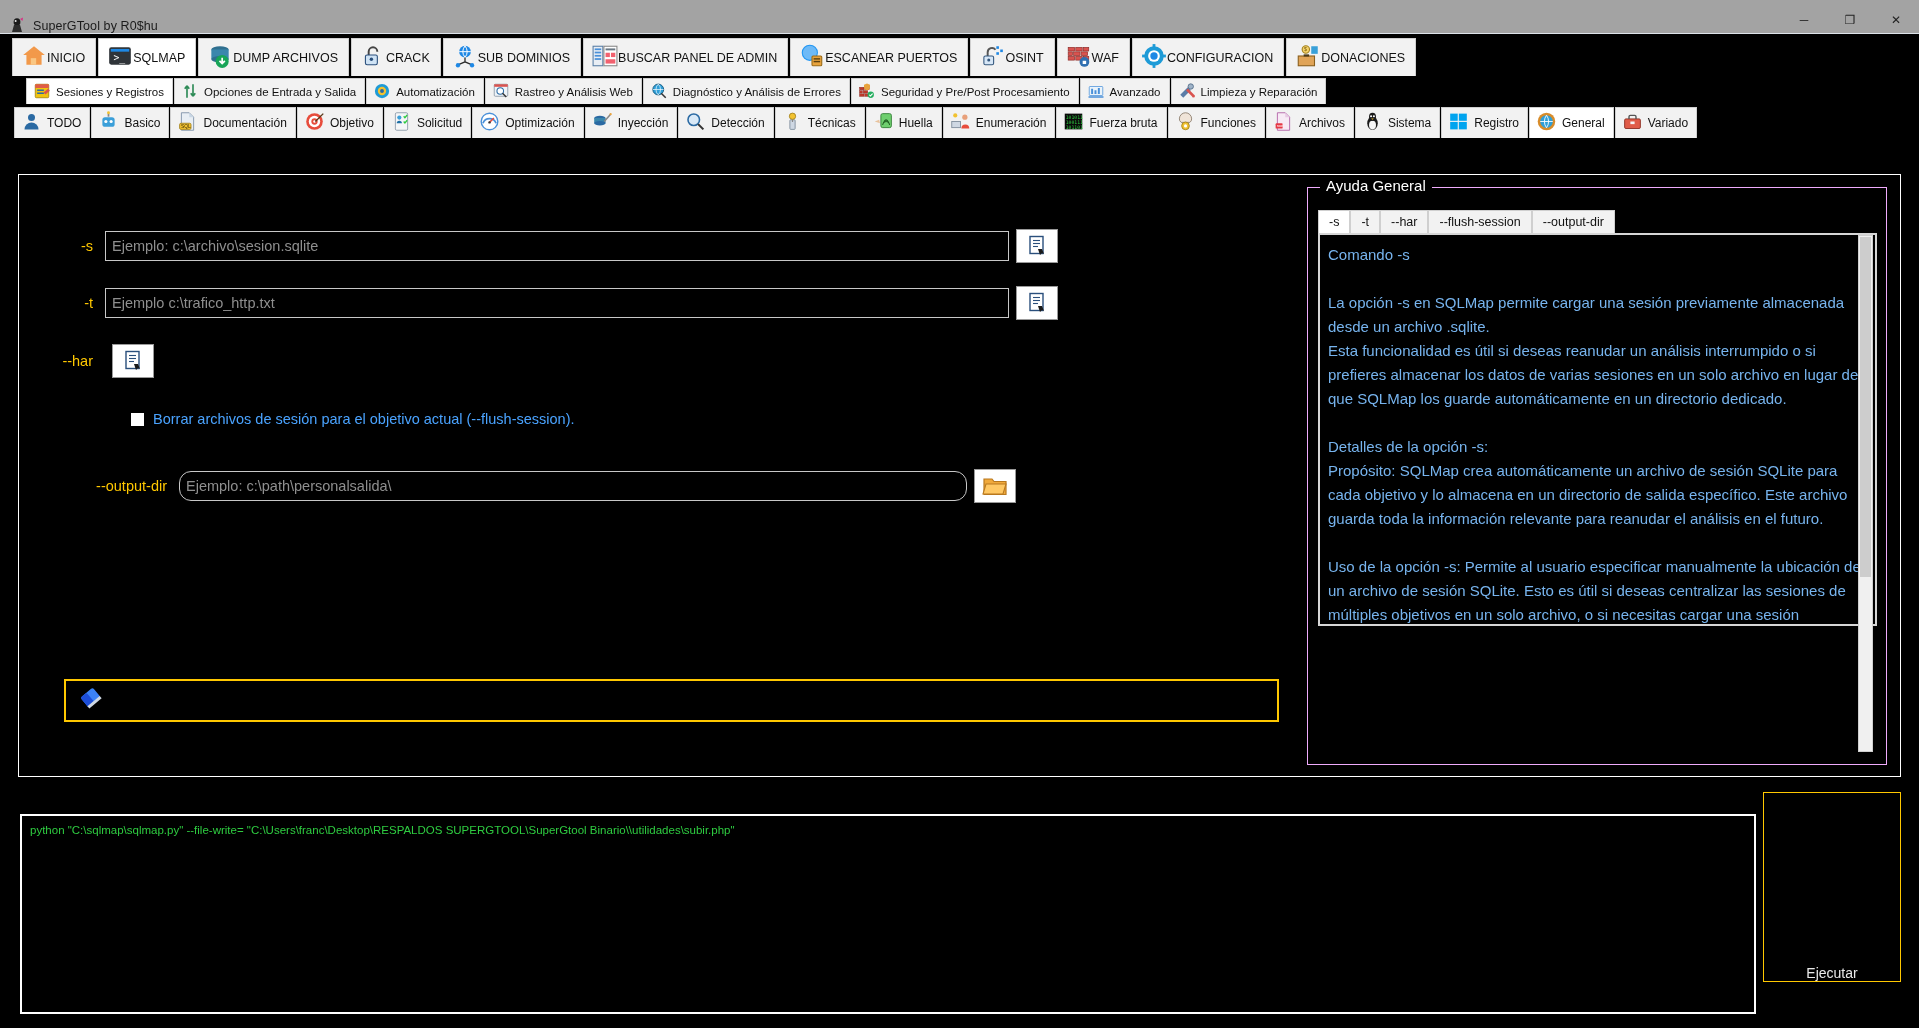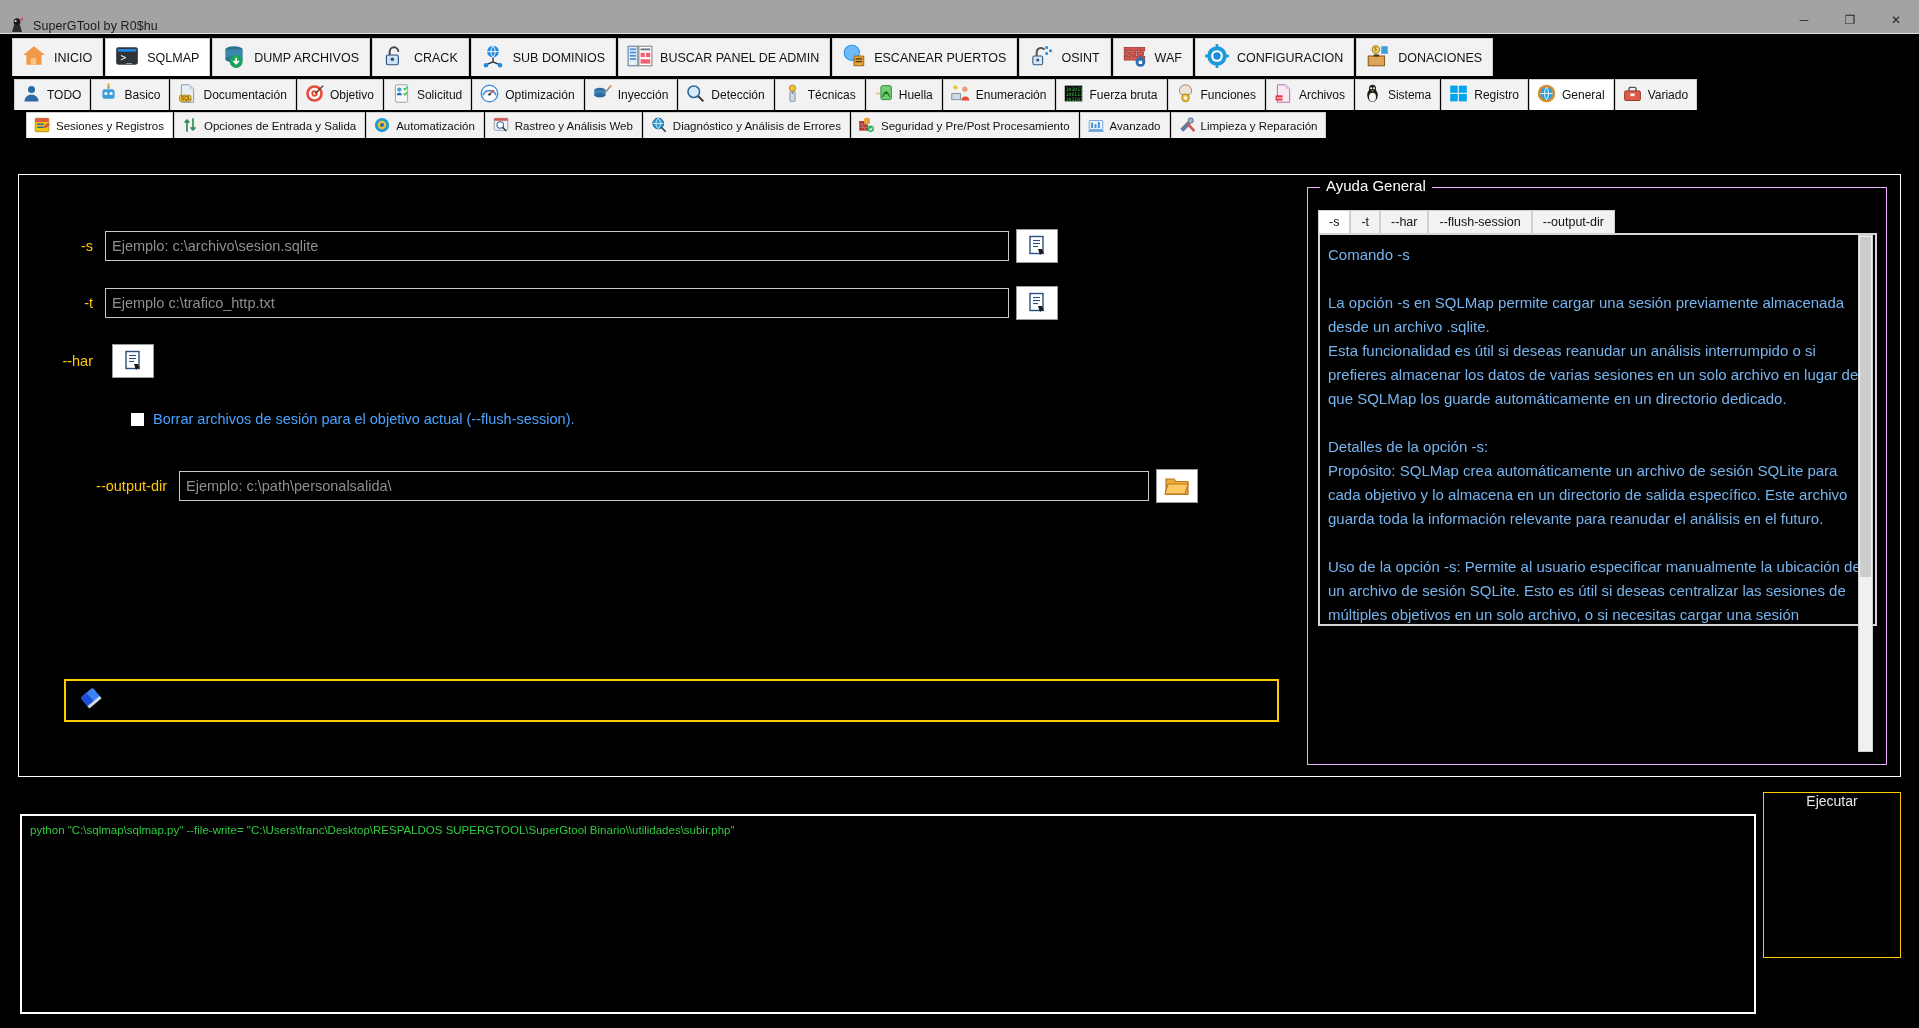--- a/index.html
+++ b/index.html
@@ -29,21 +29,21 @@
 
   
   #ribbon1 {
     height: 42px; background: #000;
     display: flex; align-items: flex-end;
     padding-left: 12px;
   }
   .r1tab {
     height: 38px; min-width: 0;
     background: #f2f2f2; border: 1px solid #cfcfcf; border-bottom: none;
-    display: flex; align-items: center; gap: 7px;
+    display: flex; align-items: center; 
     padding: 0 10px 0 8px; margin-right: 2px;
     font-size: 12.5px; color: #111; white-space: nowrap;
   }
   .r1tab.active { background: #ffffff; }
 
   
   #ribbon2 {
     height: 34px; background: #000;
     display: flex; align-items: flex-end;
     padding-left: 14px;
@@ -194,23 +194,23 @@
     width: 1736px; height: 200px;
     background: #000; border: 2px solid #ffffff;
     padding: 6px 8px; overflow: hidden;
   }
   #console .cmd {
     color: #2ecc40; font-size: 11.5px; line-height: 16px;
     word-break: break-all; font-family: "Liberation Sans", sans-serif;
   }
   #ejecutar {
     position: absolute; left: 1763px; top: 758px;
-    width: 138px; height: 166px;
+    width: 138px; height: 190px;
     background: #000; border: 1px solid #ffc800;
-    display: flex; align-items: flex-start; justify-content: center;
+    display: flex; align-items: flex-end; justify-content: center;
     color: #e9e9e9; font-size: 14px;
   }
 
   .ico { display: inline-block; flex: 0 0 auto; }
 </style>
 </head>
 <body>
 
 <div id="titlebar">
   <span class="tb-icon">
@@ -347,186 +347,20 @@
             <rect x="3" y="12" width="15" height="9" fill="#e0a458" stroke="#8a5f1c"></rect>
             <rect x="8" y="10.5" width="5" height="2" fill="#4a3a1a"></rect>
             <circle cx="10" cy="6" r="3.4" fill="#f5d26b" stroke="#a3821f"></circle>
             <text x="8.4" y="7.6" font-size="5" fill="#7a5f10">$</text>
             <rect x="15" y="3" width="6" height="7" fill="#39a0d8"></rect>
           </svg></span>
         <span>DONACIONES</span>
       </div>
     </div>
 
-  <div id="ribbon2">
-      <div class="r2tab">
-        <span class="ico"><svg width="21" height="21" viewBox="0 0 24 24">
-            <circle cx="12" cy="7.5" r="4" fill="#2b6aa3"></circle>
-            <path d="M4 21 a8 8 0 0 1 16 0 z" fill="#2b6aa3"></path>
-          </svg></span>
-        <span>TODO</span>
-      </div>
-      <div class="r2tab">
-        <span class="ico"><svg width="21" height="21" viewBox="0 0 24 24">
-            <rect x="5" y="7" width="14" height="11" rx="3" fill="#3b9fd9"></rect>
-            <circle cx="9" cy="12" r="1.8" fill="#fff"></circle>
-            <circle cx="15" cy="12" r="1.8" fill="#fff"></circle>
-            <rect x="11" y="2.5" width="2" height="4" fill="#888"></rect>
-            <circle cx="12" cy="2" r="1.6" fill="#f2c230"></circle>
-          </svg></span>
-        <span>Basico</span>
-      </div>
-      <div class="r2tab">
-        <span class="ico"><svg width="21" height="21" viewBox="0 0 24 24">
-            <path d="M5 2 h9 l5 5 v15 h-14 z" fill="#e8eef4" stroke="#7a8fa6"></path>
-            <path d="M14 2 v5 h5" fill="#c8d6e4"></path>
-            <rect x="3" y="14" width="13" height="7" rx="1.5" fill="#f2c230" stroke="#a3821f"></rect>
-            <text x="4.6" y="19.4" font-size="5.6" fill="#3a2d06" font-family="sans-serif">SQL</text>
-          </svg></span>
-        <span>Documentación</span>
-      </div>
-      <div class="r2tab">
-        <span class="ico"><svg width="21" height="21" viewBox="0 0 24 24">
-            <circle cx="12" cy="12" r="9.5" fill="#e74c3c"></circle>
-            <circle cx="12" cy="12" r="6.5" fill="#fff"></circle>
-            <circle cx="12" cy="12" r="3.6" fill="#e74c3c"></circle>
-            <circle cx="12" cy="12" r="1.4" fill="#fff"></circle>
-            <path d="M13 12 L22 3" stroke="#5a3a1a" stroke-width="1.6"></path>
-          </svg></span>
-        <span>Objetivo</span>
-      </div>
-      <div class="r2tab">
-        <span class="ico"><svg width="21" height="21" viewBox="0 0 24 24">
-            <rect x="5" y="2" width="14" height="20" rx="1.5" fill="#f5f6f8" stroke="#8a99a8"></rect>
-            <circle cx="9.5" cy="7.5" r="2.4" fill="#3b9fd9"></circle>
-            <path d="M6.5 14 a3 3 0 0 1 6 0 z" fill="#1d6fa5"></path>
-            <path d="M14.5 6 l1.4 1.6 l2.6 -3" stroke="#2ecc40" stroke-width="1.5" fill="none"></path>
-            <path d="M14.5 12 l1.4 1.6 l2.6 -3" stroke="#2ecc40" stroke-width="1.5" fill="none"></path>
-          </svg></span>
-        <span>Solicitud</span>
-      </div>
-      <div class="r2tab">
-        <span class="ico"><svg width="21" height="21" viewBox="0 0 24 24">
-            <circle cx="12" cy="12" r="9.5" fill="#fff" stroke="#4a90d9" stroke-width="1.6"></circle>
-            <path d="M4.5 14 a8 8 0 0 1 15 0" stroke="#4a90d9" stroke-width="2" fill="none"></path>
-            <path d="M12 13 L17 8" stroke="#e74c3c" stroke-width="1.8"></path>
-            <circle cx="12" cy="13" r="1.4" fill="#333"></circle>
-          </svg></span>
-        <span>Optimización</span>
-      </div>
-      <div class="r2tab">
-        <span class="ico"><svg width="21" height="21" viewBox="0 0 24 24">
-            <ellipse cx="9" cy="8" rx="6.5" ry="2.6" fill="#2b6aa3"></ellipse>
-            <rect x="2.5" y="8" width="13" height="6" fill="#3b87ad"></rect>
-            <ellipse cx="9" cy="14" rx="6.5" ry="2.6" fill="#2b6aa3"></ellipse>
-            <path d="M14 12 L21 4" stroke="#888" stroke-width="1.8"></path>
-            <circle cx="21.3" cy="3.6" r="1.3" fill="#e8a33d"></circle>
-          </svg></span>
-        <span>Inyección</span>
-      </div>
-      <div class="r2tab">
-        <span class="ico"><svg width="21" height="21" viewBox="0 0 24 24">
-            <circle cx="10" cy="10" r="6.6" fill="#d9e9f7" stroke="#2b6aa3" stroke-width="1.8"></circle>
-            <line x1="15" y1="15" x2="21" y2="21" stroke="#333" stroke-width="2.4"></line>
-          </svg></span>
-        <span>Detección</span>
-      </div>
-      <div class="r2tab">
-        <span class="ico"><svg width="21" height="21" viewBox="0 0 24 24">
-            <rect x="9" y="10" width="6" height="11" rx="1" fill="#cfd8e3" stroke="#7d8b9a"></rect>
-            <circle cx="12" cy="6" r="3.6" fill="#f2c230" stroke="#a3821f"></circle>
-            <path d="M12 9.6 v3" stroke="#888" stroke-width="1.4"></path>
-          </svg></span>
-        <span>Técnicas</span>
-      </div>
-      <div class="r2tab">
-        <span class="ico"><svg width="21" height="21" viewBox="0 0 24 24">
-            <rect x="9" y="3" width="12" height="16" rx="2" fill="#6fcf6f" stroke="#2f7d32"></rect>
-            <g stroke="#1e5c20" stroke-width="1.1" fill="none">
-              <path d="M12 14 a3 3 0 0 1 6 0"></path>
-              <path d="M11 16 a4 4 0 0 1 8 0"></path>
-              <path d="M13 12 a2 2 0 0 1 4 0"></path>
-            </g>
-            <path d="M2 12 l5 -2 l1 4 z" fill="#e8c39e"></path>
-          </svg></span>
-        <span>Huella</span>
-      </div>
-      <div class="r2tab">
-        <span class="ico"><svg width="21" height="21" viewBox="0 0 24 24">
-            <rect x="2" y="12" width="10" height="7" fill="#cfd8e3" stroke="#7d8b9a"></rect>
-            <circle cx="17" cy="7" r="3" fill="#e8a07a"></circle>
-            <path d="M13 20 a4.5 4.5 0 0 1 9 0 z" fill="#e74c3c"></path>
-            <circle cx="6" cy="5" r="2.4" fill="#f2c230"></circle>
-          </svg></span>
-        <span>Enumeración</span>
-      </div>
-      <div class="r2tab">
-        <span class="ico"><svg width="21" height="21" viewBox="0 0 24 24">
-            <rect x="2" y="3" width="20" height="18" fill="#0a0a0a"></rect>
-            <text x="3" y="9" font-size="5.5" fill="#2ecc40" font-family="monospace">101011</text>
-            <text x="3" y="15" font-size="5.5" fill="#2ecc40" font-family="monospace">100111</text>
-            <text x="3" y="20" font-size="5.5" fill="#2ecc40" font-family="monospace">101101</text>
-          </svg></span>
-        <span>Fuerza bruta</span>
-      </div>
-      <div class="r2tab">
-        <span class="ico"><svg width="21" height="21" viewBox="0 0 24 24">
-            <path d="M5 9 a5 5 0 0 1 14 0 a5 5 0 0 1 -2 4 h-10 a5 5 0 0 1 -2 -4" fill="#f0e4d8" stroke="#8a7b6c"></path>
-            <circle cx="12" cy="17" r="4.4" fill="#f2c230" stroke="#a3821f"></circle>
-            <circle cx="12" cy="17" r="1.8" fill="#fff"></circle>
-          </svg></span>
-        <span>Funciones</span>
-      </div>
-      <div class="r2tab">
-        <span class="ico"><svg width="21" height="21" viewBox="0 0 24 24">
-            <path d="M5 2 h9 l5 5 v15 h-14 z" fill="#f7eaf5" stroke="#b05fa5"></path>
-            <path d="M14 2 v5 h5" fill="#e8c8e4"></path>
-            <rect x="3" y="14" width="8" height="6" rx="1" fill="#e63946"></rect>
-            <text x="4.2" y="18.6" font-size="4.4" fill="#fff" font-family="sans-serif">root</text>
-          </svg></span>
-        <span>Archivos</span>
-      </div>
-      <div class="r2tab">
-        <span class="ico"><svg width="21" height="21" viewBox="0 0 24 24">
-            <ellipse cx="12" cy="14" rx="6" ry="7.5" fill="#1b1b1b"></ellipse>
-            <ellipse cx="12" cy="16" rx="4" ry="5" fill="#f7f7f7"></ellipse>
-            <ellipse cx="12" cy="6.5" rx="4" ry="4.5" fill="#1b1b1b"></ellipse>
-            <circle cx="10.4" cy="6" r="1.2" fill="#fff"></circle>
-            <circle cx="13.6" cy="6" r="1.2" fill="#fff"></circle>
-            <path d="M10.5 8.5 l1.5 1.6 l1.5 -1.6 z" fill="#f2c230"></path>
-          </svg></span>
-        <span>Sistema</span>
-      </div>
-      <div class="r2tab">
-        <span class="ico"><svg width="21" height="21" viewBox="0 0 24 24">
-            <rect x="2.5" y="3" width="8.6" height="8.2" fill="#00a4ef"></rect>
-            <rect x="12.4" y="3" width="9.1" height="8.2" fill="#00a4ef"></rect>
-            <rect x="2.5" y="12.5" width="8.6" height="8.5" fill="#00a4ef"></rect>
-            <rect x="12.4" y="12.5" width="9.1" height="8.5" fill="#00a4ef"></rect>
-          </svg></span>
-        <span>Registro</span>
-      </div>
-      <div class="r2tab active">
-        <span class="ico"><svg width="21" height="21" viewBox="0 0 24 24">
-            <circle cx="12" cy="12" r="10" fill="#d88c2a"></circle>
-            <circle cx="12" cy="12" r="7.2" fill="#2f9fd8"></circle>
-            <path d="M4.8 12 h14.4 M12 4.8 a12 12 0 0 1 0 14.4 M12 4.8 a12 12 0 0 0 0 14.4" stroke="#fff" stroke-width="1" fill="none"></path>
-          </svg></span>
-        <span>General</span>
-      </div>
-      <div class="r2tab">
-        <span class="ico"><svg width="21" height="21" viewBox="0 0 24 24">
-            <rect x="3" y="9" width="18" height="11" rx="1.5" fill="#e05c48" stroke="#8a2b1f"></rect>
-            <path d="M8 9 V6.5 a1.5 1.5 0 0 1 1.5 -1.5 h5 a1.5 1.5 0 0 1 1.5 1.5 V9" fill="none" stroke="#555" stroke-width="1.6"></path>
-            <rect x="9.6" y="12" width="4.8" height="3" fill="#f5f5f5"></rect>
-          </svg></span>
-        <span>Variado</span>
-      </div>
-    </div>
-
   <div id="subtabs">
       <div class="s3tab active">
         <span class="ico"><svg width="18" height="18" viewBox="0 0 24 24">
             <rect x="3" y="3" width="18" height="18" rx="1.5" fill="#f1c40f" stroke="#9a7a08"></rect>
             <rect x="3" y="3" width="18" height="5" fill="#e05c48"></rect>
             <rect x="5.5" y="10" width="9" height="2" fill="#2b6aa3"></rect>
             <rect x="5.5" y="14" width="9" height="2" fill="#2b6aa3"></rect>
             <path d="M14 14 l6 -5 l2.5 2.5 l-6 5 z" fill="#d9534f"></path>
           </svg></span>
         <span>Sesiones y Registros</span>
@@ -593,20 +427,186 @@
         <span class="ico"><svg width="18" height="18" viewBox="0 0 24 24">
             <path d="M3 17 L13 7 l4 4 L7 21 z" fill="#5b7ca6"></path>
             <circle cx="17" cy="6" r="3.6" fill="#9fb3c8" stroke="#44607d"></circle>
             <path d="M20 18 L12 10" stroke="#d9534f" stroke-width="3.4"></path>
             <circle cx="20.6" cy="18.6" r="2" fill="#d9534f"></circle>
           </svg></span>
         <span>Limpieza y Reparación</span>
       </div>
     </div>
 
+  <div id="ribbon2">
+      <div class="r2tab">
+        <span class="ico"><svg width="21" height="21" viewBox="0 0 24 24">
+            <circle cx="12" cy="7.5" r="4" fill="#2b6aa3"></circle>
+            <path d="M4 21 a8 8 0 0 1 16 0 z" fill="#2b6aa3"></path>
+          </svg></span>
+        <span>TODO</span>
+      </div>
+      <div class="r2tab">
+        <span class="ico"><svg width="21" height="21" viewBox="0 0 24 24">
+            <rect x="5" y="7" width="14" height="11" rx="3" fill="#3b9fd9"></rect>
+            <circle cx="9" cy="12" r="1.8" fill="#fff"></circle>
+            <circle cx="15" cy="12" r="1.8" fill="#fff"></circle>
+            <rect x="11" y="2.5" width="2" height="4" fill="#888"></rect>
+            <circle cx="12" cy="2" r="1.6" fill="#f2c230"></circle>
+          </svg></span>
+        <span>Basico</span>
+      </div>
+      <div class="r2tab">
+        <span class="ico"><svg width="21" height="21" viewBox="0 0 24 24">
+            <path d="M5 2 h9 l5 5 v15 h-14 z" fill="#e8eef4" stroke="#7a8fa6"></path>
+            <path d="M14 2 v5 h5" fill="#c8d6e4"></path>
+            <rect x="3" y="14" width="13" height="7" rx="1.5" fill="#f2c230" stroke="#a3821f"></rect>
+            <text x="4.6" y="19.4" font-size="5.6" fill="#3a2d06" font-family="sans-serif">SQL</text>
+          </svg></span>
+        <span>Documentación</span>
+      </div>
+      <div class="r2tab">
+        <span class="ico"><svg width="21" height="21" viewBox="0 0 24 24">
+            <circle cx="12" cy="12" r="9.5" fill="#e74c3c"></circle>
+            <circle cx="12" cy="12" r="6.5" fill="#fff"></circle>
+            <circle cx="12" cy="12" r="3.6" fill="#e74c3c"></circle>
+            <circle cx="12" cy="12" r="1.4" fill="#fff"></circle>
+            <path d="M13 12 L22 3" stroke="#5a3a1a" stroke-width="1.6"></path>
+          </svg></span>
+        <span>Objetivo</span>
+      </div>
+      <div class="r2tab">
+        <span class="ico"><svg width="21" height="21" viewBox="0 0 24 24">
+            <rect x="5" y="2" width="14" height="20" rx="1.5" fill="#f5f6f8" stroke="#8a99a8"></rect>
+            <circle cx="9.5" cy="7.5" r="2.4" fill="#3b9fd9"></circle>
+            <path d="M6.5 14 a3 3 0 0 1 6 0 z" fill="#1d6fa5"></path>
+            <path d="M14.5 6 l1.4 1.6 l2.6 -3" stroke="#2ecc40" stroke-width="1.5" fill="none"></path>
+            <path d="M14.5 12 l1.4 1.6 l2.6 -3" stroke="#2ecc40" stroke-width="1.5" fill="none"></path>
+          </svg></span>
+        <span>Solicitud</span>
+      </div>
+      <div class="r2tab">
+        <span class="ico"><svg width="21" height="21" viewBox="0 0 24 24">
+            <circle cx="12" cy="12" r="9.5" fill="#fff" stroke="#4a90d9" stroke-width="1.6"></circle>
+            <path d="M4.5 14 a8 8 0 0 1 15 0" stroke="#4a90d9" stroke-width="2" fill="none"></path>
+            <path d="M12 13 L17 8" stroke="#e74c3c" stroke-width="1.8"></path>
+            <circle cx="12" cy="13" r="1.4" fill="#333"></circle>
+          </svg></span>
+        <span>Optimización</span>
+      </div>
+      <div class="r2tab">
+        <span class="ico"><svg width="21" height="21" viewBox="0 0 24 24">
+            <ellipse cx="9" cy="8" rx="6.5" ry="2.6" fill="#2b6aa3"></ellipse>
+            <rect x="2.5" y="8" width="13" height="6" fill="#3b87ad"></rect>
+            <ellipse cx="9" cy="14" rx="6.5" ry="2.6" fill="#2b6aa3"></ellipse>
+            <path d="M14 12 L21 4" stroke="#888" stroke-width="1.8"></path>
+            <circle cx="21.3" cy="3.6" r="1.3" fill="#e8a33d"></circle>
+          </svg></span>
+        <span>Inyección</span>
+      </div>
+      <div class="r2tab">
+        <span class="ico"><svg width="21" height="21" viewBox="0 0 24 24">
+            <circle cx="10" cy="10" r="6.6" fill="#d9e9f7" stroke="#2b6aa3" stroke-width="1.8"></circle>
+            <line x1="15" y1="15" x2="21" y2="21" stroke="#333" stroke-width="2.4"></line>
+          </svg></span>
+        <span>Detección</span>
+      </div>
+      <div class="r2tab">
+        <span class="ico"><svg width="21" height="21" viewBox="0 0 24 24">
+            <rect x="9" y="10" width="6" height="11" rx="1" fill="#cfd8e3" stroke="#7d8b9a"></rect>
+            <circle cx="12" cy="6" r="3.6" fill="#f2c230" stroke="#a3821f"></circle>
+            <path d="M12 9.6 v3" stroke="#888" stroke-width="1.4"></path>
+          </svg></span>
+        <span>Técnicas</span>
+      </div>
+      <div class="r2tab">
+        <span class="ico"><svg width="21" height="21" viewBox="0 0 24 24">
+            <rect x="9" y="3" width="12" height="16" rx="2" fill="#6fcf6f" stroke="#2f7d32"></rect>
+            <g stroke="#1e5c20" stroke-width="1.1" fill="none">
+              <path d="M12 14 a3 3 0 0 1 6 0"></path>
+              <path d="M11 16 a4 4 0 0 1 8 0"></path>
+              <path d="M13 12 a2 2 0 0 1 4 0"></path>
+            </g>
+            <path d="M2 12 l5 -2 l1 4 z" fill="#e8c39e"></path>
+          </svg></span>
+        <span>Huella</span>
+      </div>
+      <div class="r2tab">
+        <span class="ico"><svg width="21" height="21" viewBox="0 0 24 24">
+            <rect x="2" y="12" width="10" height="7" fill="#cfd8e3" stroke="#7d8b9a"></rect>
+            <circle cx="17" cy="7" r="3" fill="#e8a07a"></circle>
+            <path d="M13 20 a4.5 4.5 0 0 1 9 0 z" fill="#e74c3c"></path>
+            <circle cx="6" cy="5" r="2.4" fill="#f2c230"></circle>
+          </svg></span>
+        <span>Enumeración</span>
+      </div>
+      <div class="r2tab">
+        <span class="ico"><svg width="21" height="21" viewBox="0 0 24 24">
+            <rect x="2" y="3" width="20" height="18" fill="#0a0a0a"></rect>
+            <text x="3" y="9" font-size="5.5" fill="#2ecc40" font-family="monospace">101011</text>
+            <text x="3" y="15" font-size="5.5" fill="#2ecc40" font-family="monospace">100111</text>
+            <text x="3" y="20" font-size="5.5" fill="#2ecc40" font-family="monospace">101101</text>
+          </svg></span>
+        <span>Fuerza bruta</span>
+      </div>
+      <div class="r2tab">
+        <span class="ico"><svg width="21" height="21" viewBox="0 0 24 24">
+            <path d="M5 9 a5 5 0 0 1 14 0 a5 5 0 0 1 -2 4 h-10 a5 5 0 0 1 -2 -4" fill="#f0e4d8" stroke="#8a7b6c"></path>
+            <circle cx="12" cy="17" r="4.4" fill="#f2c230" stroke="#a3821f"></circle>
+            <circle cx="12" cy="17" r="1.8" fill="#fff"></circle>
+          </svg></span>
+        <span>Funciones</span>
+      </div>
+      <div class="r2tab">
+        <span class="ico"><svg width="21" height="21" viewBox="0 0 24 24">
+            <path d="M5 2 h9 l5 5 v15 h-14 z" fill="#f7eaf5" stroke="#b05fa5"></path>
+            <path d="M14 2 v5 h5" fill="#e8c8e4"></path>
+            <rect x="3" y="14" width="8" height="6" rx="1" fill="#e63946"></rect>
+            <text x="4.2" y="18.6" font-size="4.4" fill="#fff" font-family="sans-serif">root</text>
+          </svg></span>
+        <span>Archivos</span>
+      </div>
+      <div class="r2tab">
+        <span class="ico"><svg width="21" height="21" viewBox="0 0 24 24">
+            <ellipse cx="12" cy="14" rx="6" ry="7.5" fill="#1b1b1b"></ellipse>
+            <ellipse cx="12" cy="16" rx="4" ry="5" fill="#f7f7f7"></ellipse>
+            <ellipse cx="12" cy="6.5" rx="4" ry="4.5" fill="#1b1b1b"></ellipse>
+            <circle cx="10.4" cy="6" r="1.2" fill="#fff"></circle>
+            <circle cx="13.6" cy="6" r="1.2" fill="#fff"></circle>
+            <path d="M10.5 8.5 l1.5 1.6 l1.5 -1.6 z" fill="#f2c230"></path>
+          </svg></span>
+        <span>Sistema</span>
+      </div>
+      <div class="r2tab">
+        <span class="ico"><svg width="21" height="21" viewBox="0 0 24 24">
+            <rect x="2.5" y="3" width="8.6" height="8.2" fill="#00a4ef"></rect>
+            <rect x="12.4" y="3" width="9.1" height="8.2" fill="#00a4ef"></rect>
+            <rect x="2.5" y="12.5" width="8.6" height="8.5" fill="#00a4ef"></rect>
+            <rect x="12.4" y="12.5" width="9.1" height="8.5" fill="#00a4ef"></rect>
+          </svg></span>
+        <span>Registro</span>
+      </div>
+      <div class="r2tab active">
+        <span class="ico"><svg width="21" height="21" viewBox="0 0 24 24">
+            <circle cx="12" cy="12" r="10" fill="#d88c2a"></circle>
+            <circle cx="12" cy="12" r="7.2" fill="#2f9fd8"></circle>
+            <path d="M4.8 12 h14.4 M12 4.8 a12 12 0 0 1 0 14.4 M12 4.8 a12 12 0 0 0 0 14.4" stroke="#fff" stroke-width="1" fill="none"></path>
+          </svg></span>
+        <span>General</span>
+      </div>
+      <div class="r2tab">
+        <span class="ico"><svg width="21" height="21" viewBox="0 0 24 24">
+            <rect x="3" y="9" width="18" height="11" rx="1.5" fill="#e05c48" stroke="#8a2b1f"></rect>
+            <path d="M8 9 V6.5 a1.5 1.5 0 0 1 1.5 -1.5 h5 a1.5 1.5 0 0 1 1.5 1.5 V9" fill="none" stroke="#555" stroke-width="1.6"></path>
+            <rect x="9.6" y="12" width="4.8" height="3" fill="#f5f5f5"></rect>
+          </svg></span>
+        <span>Variado</span>
+      </div>
+    </div>
+
   <div id="panel">
 
     <div id="form">
 
       <div class="frow" style="position:absolute; left:0; top:28px;">
         <span class="flabel" style="width:66px;">-s</span>
         <input class="finput" style="width: 904px;" placeholder="Ejemplo: c:\archivo\sesion.sqlite">
         <span class="browse-btn">
           <svg width="24" height="24" viewBox="0 0 24 24">
             <rect x="5" y="2.5" width="13" height="17" fill="#fff" stroke="#2a4f7c" stroke-width="1.4"></rect>
@@ -645,21 +645,21 @@
         </span>
       </div>
 
       <div class="checkrow" style="position:absolute; left:92px; top:210px;">
         <span class="sqcheck"></span>
         <span class="checklabel">Borrar archivos de sesión para el objetivo actual (--flush-session).</span>
       </div>
 
       <div class="frow" style="position:absolute; left:0; top:268px;">
         <span class="flabel" style="width:140px;">--output-dir</span>
-        <input class="finput" style="width: 970px;" placeholder="Ejemplo: c:\path\personalsalida\">
+        <input class="finput" style="width: 788px; border-radius: 12px;" placeholder="Ejemplo: c:\path\personalsalida\">
         <span class="browse-btn">
           <svg width="26" height="22" viewBox="0 0 26 22">
             <path d="M2 4 h8 l2 2.5 h12 v13 h-22 z" fill="#f0a93b" stroke="#b9791f" stroke-width="1.2"></path>
             <path d="M4 9 h20 l-3 10 h-20 z" fill="#ffc864" stroke="#b9791f" stroke-width="1.1"></path>
           </svg>
         </span>
       </div>
 
       <div id="limpiar">
         <span class="eraser">

